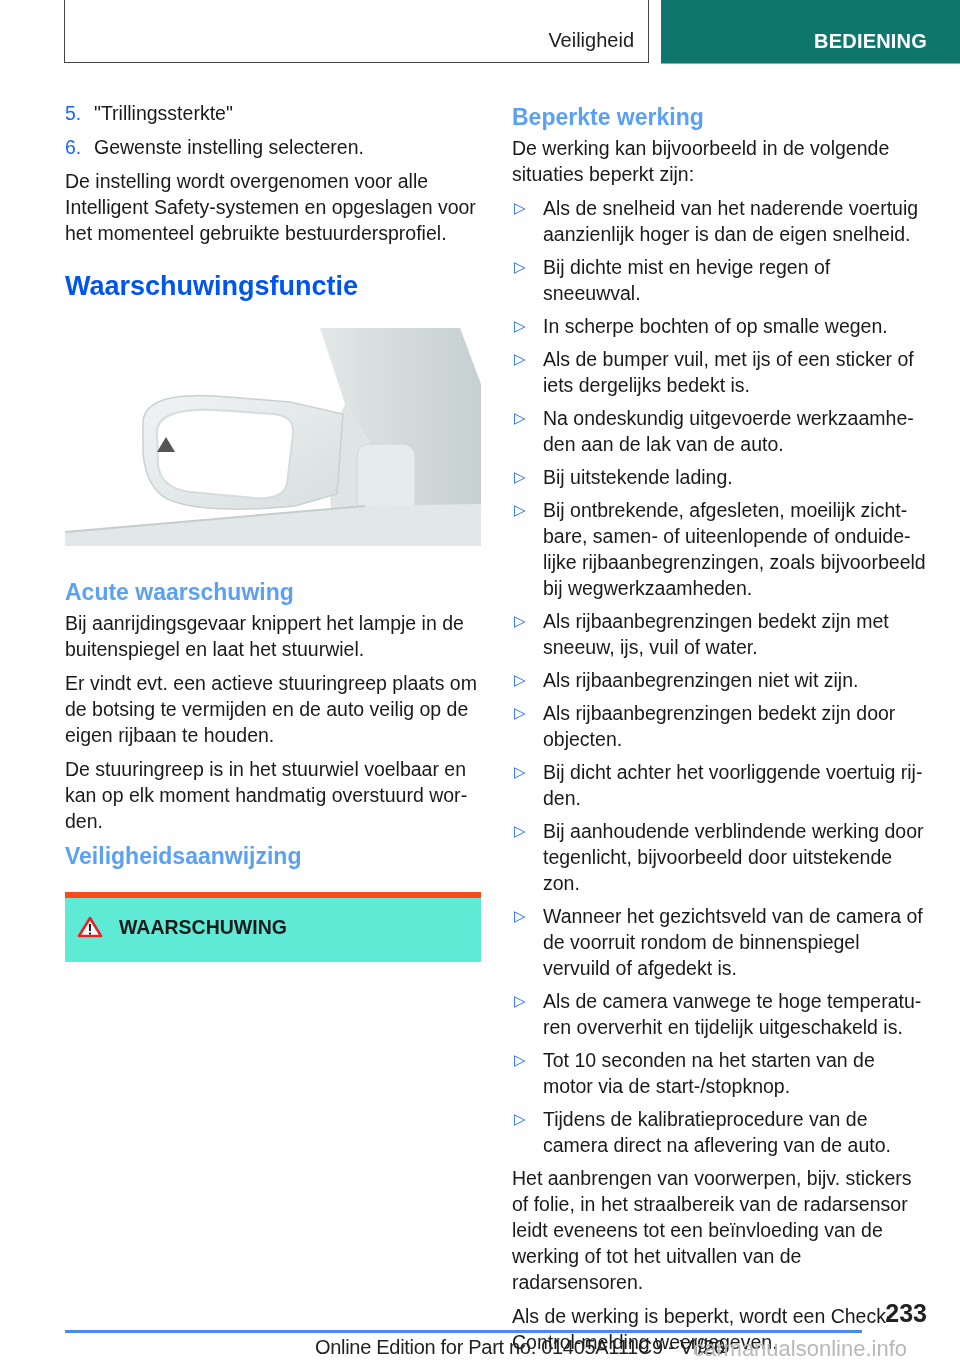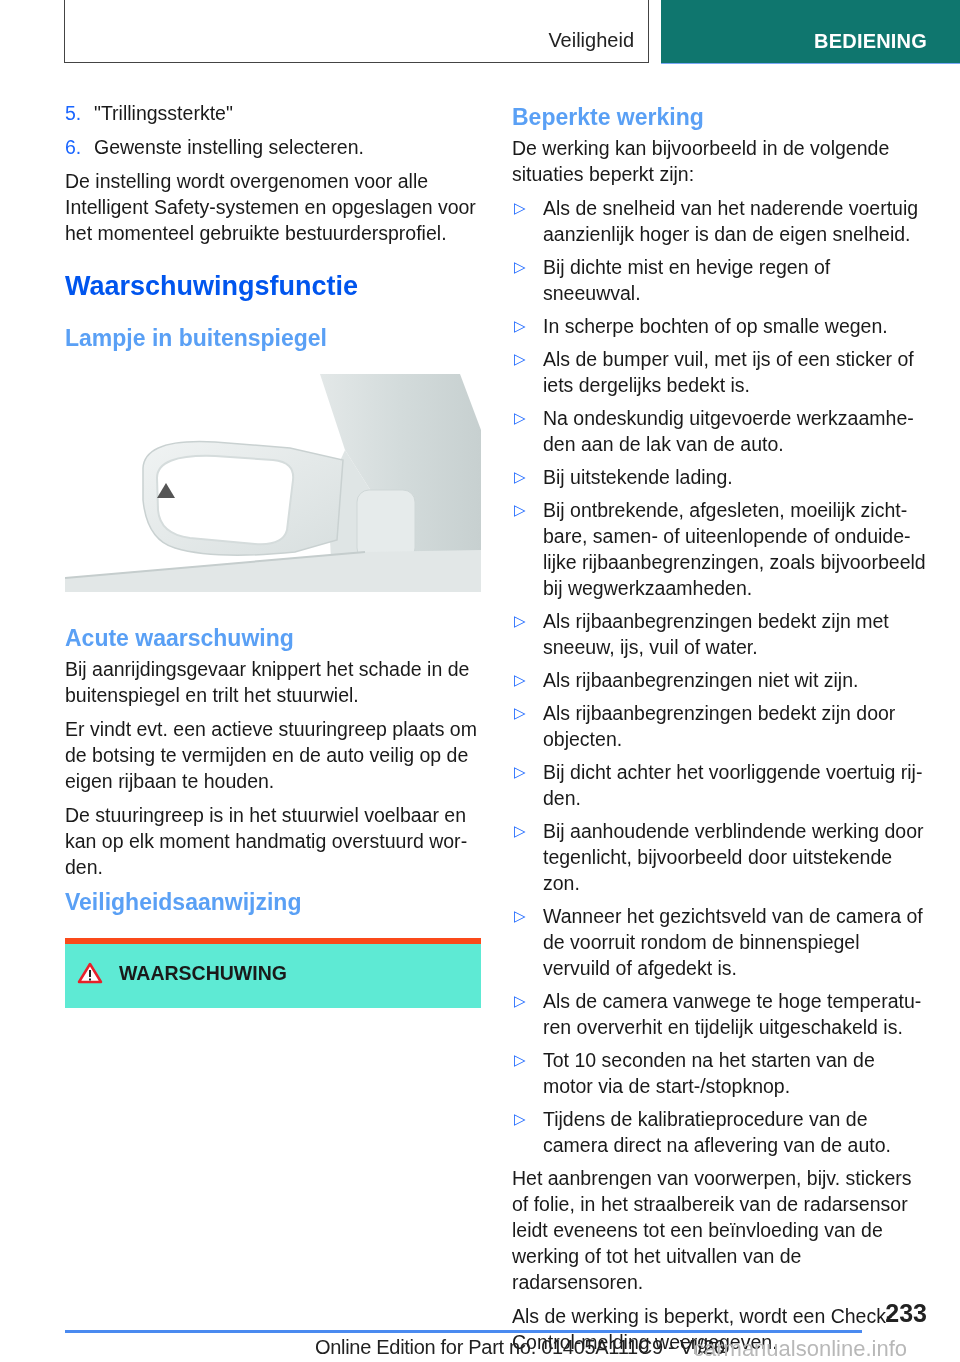--- a/index.html
+++ b/index.html
@@ -53,21 +53,20 @@
     <span class="num">5.</span>
     <span>"Trillingssterkte"</span>
   </div>
   <div class="num-item">
     <span class="num">6.</span>
     <span>Gewenste instelling selecteren.</span>
   </div>
   <p>De instelling wordt overgenomen voor alle Intelli­gent Safety-systemen en opgeslagen voor het momenteel gebruikte bestuurdersprofiel.</p>
 
   <h2 class="h1">Waarschuwingsfunctie</h2>
-  <h3 class="h2">Lampje in buitenspiegel</h3>
 
   <div class="figure">
     <svg width="416" height="222" viewBox="0 0 416 222" xmlns="http://www.w3.org/2000/svg">
       <defs>
         <linearGradient id="pillar" x1="0" y1="0" x2="1" y2="0">
           <stop offset="0" stop-color="#e3e8e8"></stop>
           <stop offset="0.5" stop-color="#d3dbdb"></stop>
           <stop offset="1" stop-color="#c7d0d0"></stop>
         </linearGradient>
         <linearGradient id="housing" x1="0" y1="0" x2="1" y2="1">
@@ -86,21 +85,21 @@
 
       <path d="M78 98 Q80 68 150 72 L225 78 L278 90 L272 170 L230 182 Q150 190 110 178 Q82 170 78 130 Z" fill="url(#housing)" stroke="#c9d1d1" stroke-width="1.5"></path>
 
       <path d="M92 108 Q92 84 150 86 L208 90 Q230 92 228 110 L222 160 Q218 176 190 174 L125 168 Q95 164 93 140 Z" fill="#ffffff" stroke="#d5dcdc" stroke-width="2"></path>
 
       <polygon points="92,128 101,113 110,128" fill="#555"></polygon>
     </svg>
   </div>
 
   <h3 class="h3">Acute waarschuwing</h3>
-  <p>Bij aanrijdingsgevaar knippert het schade in de buitenspiegel en trilt het stuurwiel.</p>
+  <p>Bij aanrijdingsgevaar knippert het lampje in de buitenspiegel en laat het stuurwiel.</p>
   <p>Er vindt evt. een actieve stuuringreep plaats om de botsing te vermijden en de auto veilig op de eigen rijbaan te houden.</p>
   <p>De stuuringreep is in het stuurwiel voelbaar en kan op elk moment handmatig overstuurd wor­den.</p>
 
   <h3 class="h3">Veiligheidsaanwijzing</h3>
 
   <div class="warn">
     <div class="warn-head">
       <svg width="26" height="22" viewBox="0 0 26 22">
         <polygon points="13,2 24,20 2,20" fill="#fff" stroke="#e8202a" stroke-width="2.5" stroke-linejoin="round"></polygon>
         <rect x="12" y="8" width="2" height="7" fill="#222"></rect>

